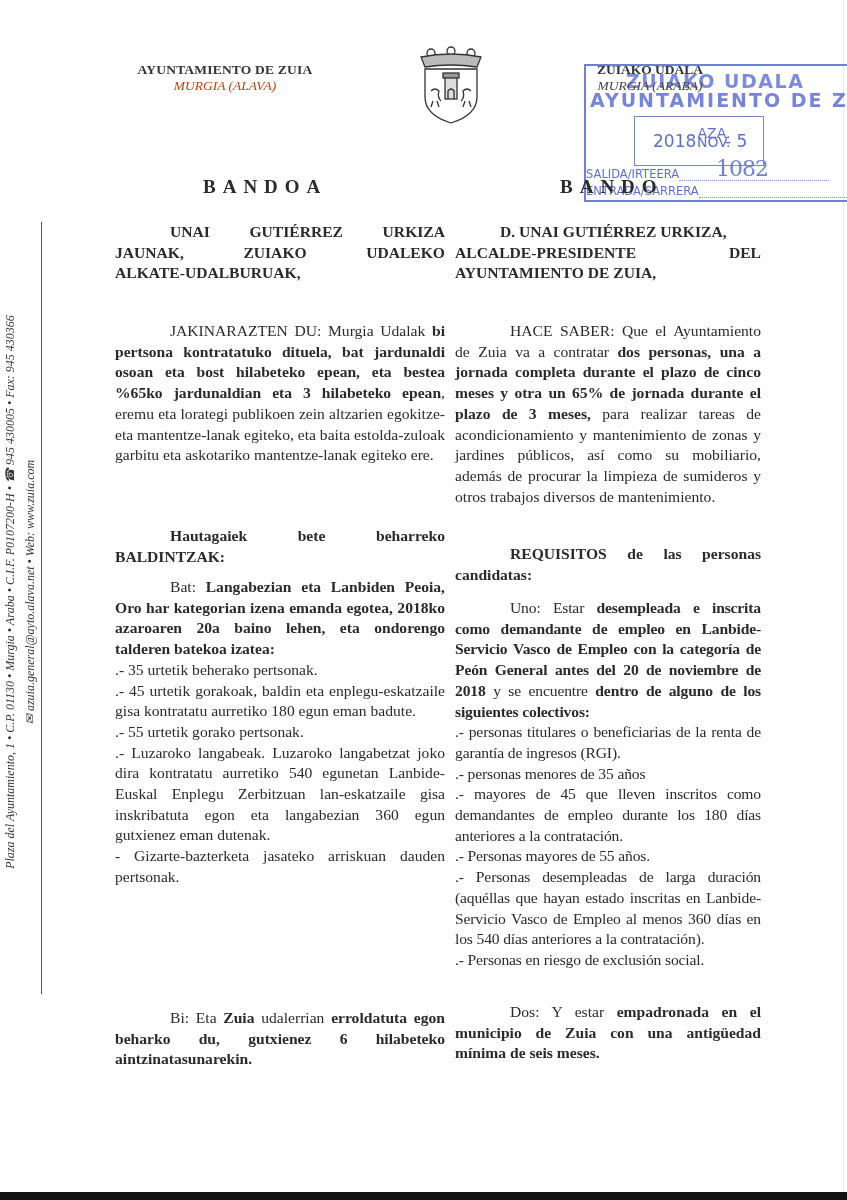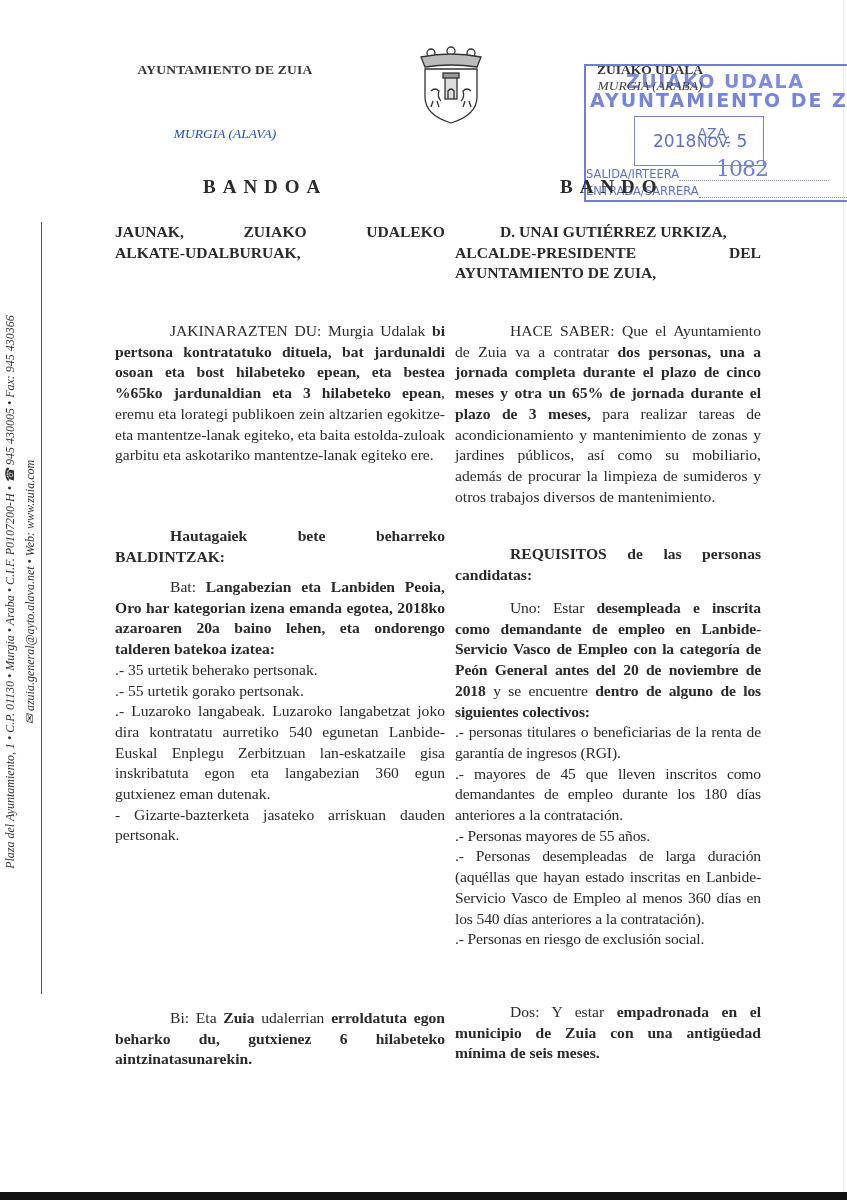--- a/index.html
+++ b/index.html
@@ -4,21 +4,21 @@
 <style>
   html, body { margin: 0; padding: 0; }
   body {
     width: 847px; height: 1200px; position: relative; overflow: hidden;
     background: #ffffff; color: #2a2a2a;
     font-family: "Liberation Serif", "DejaVu Serif", serif;
   }
   .abs { position: absolute; }
   .hdr-left { left: 110px; top: 62px; width: 230px; text-align: center; }
   .hdr-left .t1 { font-weight: bold; font-size: 13.5px; letter-spacing: 0.2px; color:#333; }
-  .hdr-left .t2 { font-style: italic; font-size: 13.5px; color:#1d4ed8;margin-top:48px; }
+  .hdr-left .t2 { font-style: italic; font-size: 13.5px; color:#c2410c; }
   .crest { left: 415px; top: 45px; width: 72px; height: 80px; }
   .hdr-right { left: 570px; top: 62px; width: 160px; text-align: center; z-index: 3; }
   .hdr-right .t1 { font-weight: bold; font-size: 13.5px; color:#333; }
   .hdr-right .t2 { font-style: italic; font-size: 13.5px; color:#444; }
 
   .stamp { left: 584px; top: 64px; width: 263px; height: 134px; border: 2px solid #6f7fd8; border-right: none; color: #5d6fd6; z-index: 2; font-family: "DejaVu Sans", sans-serif; }
   .stamp .s1 { position:absolute; left: 40px; top: 4px; font-size: 19px; font-weight: bold; letter-spacing: 1.5px; opacity: .8; }
   .stamp .s2 { position:absolute; left: 4px; top: 23px; font-size: 19px; font-weight: bold; letter-spacing: 2px; opacity: .85; white-space: nowrap; }
   .stamp .datebox { position:absolute; left: 48px; top: 50px; width: 128px; height: 48px; border: 1.5px solid #7384d9; }
   .stamp .year { position:absolute; left: 18px; top: 14px; font-size: 17px; }
@@ -93,35 +93,37 @@
   </div>
   <span class="regno">1082</span>
   <div class="salida"><span>SALIDA/IRTEERA</span><span class="dots"></span></div>
   <div class="entrada"><span>ENTRADA/SARRERA</span><span class="dots"></span></div>
 </div>
 
 <div class="abs title title-left">BANDOA</div>
 <div class="abs title title-right">BANDO</div>
 
 <div class="abs col col-left b" style="top:222px;">
+  <p class="ind" style="text-align:justify; text-align-last:justify;">UNAI GUTIÉRREZ URKIZA</p>
   <p style="text-align:justify; text-align-last:justify;">JAUNAK, ZUIAKO UDALEKO</p>
   <p>ALKATE-UDALBURUAK,</p>
 </div>
 
 <div class="abs col col-left" style="top:321px;">
   <p class="ind"><span>JAKINARAZTEN DU: Murgia Udalak </span><span class="b">bi pertsona kontratatuko dituela, bat jardunaldi osoan eta bost hilabeteko epean, eta bestea %65ko jardunaldian eta 3 hilabeteko epean</span><span>, eremu eta lorategi publikoen zein altzarien egokitze- eta mantentze-lanak egiteko, eta baita estolda-zuloak garbitu eta askotariko mantentze-lanak egiteko ere.</span></p>
 </div>
 
 <div class="abs col col-left b" style="top:526px;">
   <p class="ind">Hautagaiek bete beharreko BALDINTZAK:</p>
 </div>
 
 <div class="abs col col-left" style="top:577px;">
   <p class="ind"><span>Bat: </span><span class="b">Langabezian eta Lanbiden Peoia, Oro har kategorian izena emanda egotea, 2018ko azaroaren 20a baino lehen, eta ondorengo talderen batekoa izatea:</span></p>
   <p>.- 35 urtetik beherako pertsonak.</p>
+  <p>.- 45 urtetik gorakoak, baldin eta enplegu-eskatzaile gisa kontratatu aurretiko 180 egun eman badute.</p>
   <p>.- 55 urtetik gorako pertsonak.</p>
   <p>.- Luzaroko langabeak. Luzaroko langabetzat joko dira kontratatu aurretiko 540 egunetan Lanbide-Euskal Enplegu Zerbitzuan lan-eskatzaile gisa inskribatuta egon eta langabezian 360 egun gutxienez eman dutenak.</p>
   <p>- Gizarte-bazterketa jasateko arriskuan dauden pertsonak.</p>
 </div>
 
 <div class="abs col col-left" style="top:1008px;">
   <p class="ind"><span>Bi: Eta </span><span class="b">Zuia</span><span> udalerrian </span><span class="b">erroldatuta egon beharko du, gutxienez 6 hilabeteko aintzinatasunarekin.</span></p>
 </div>
 
 <div class="abs col col-right b" style="top:222px;">
@@ -134,20 +136,21 @@
   <p class="ind"><span>HACE SABER: Que el Ayuntamiento de Zuia va a contratar </span><span class="b">dos personas, una a jornada completa durante el plazo de cinco meses y otra un 65% de jornada durante el plazo de 3 meses,</span><span> para realizar tareas de acondicionamiento y mantenimiento de zonas y jardines públicos, así como su mobiliario, además de procurar la limpieza de sumideros y otros trabajos diversos de mantenimiento.</span></p>
 </div>
 
 <div class="abs col col-right" style="top:544px;">
   <p class="ind"><span class="b">REQUISITOS</span><span class="b"> de las </span><span class="b">personas candidatas:</span></p>
 </div>
 
 <div class="abs col col-right tight" style="top:598px;">
   <p class="ind"><span>Uno: Estar </span><span class="b">desempleada e inscrita como demandante de empleo en Lanbide-Servicio Vasco de Empleo con la categoría de Peón General antes del 20 de noviembre de 2018</span><span> y se encuentre </span><span class="b">dentro de alguno de los siguientes colectivos:</span></p>
   <p>.- personas titulares o beneficiarias de la renta de garantía de ingresos (RGI).</p>
+  <p>.- personas menores de 35 años</p>
   <p>.- mayores de 45 que lleven inscritos como demandantes de empleo durante los 180 días anteriores a la contratación.</p>
   <p>.- Personas mayores de 55 años.</p>
   <p>.- Personas desempleadas de larga duración (aquéllas que hayan estado inscritas en Lanbide-Servicio Vasco de Empleo al menos 360 días en los 540 días anteriores a la contratación).</p>
   <p>.- Personas en riesgo de exclusión social.</p>
 </div>
 
 <div class="abs col col-right" style="top:1002px;">
   <p class="ind"><span>Dos: Y estar </span><span class="b">empadronada en el municipio de Zuia con una antigüedad mínima de seis meses.</span></p>
 </div>
 

